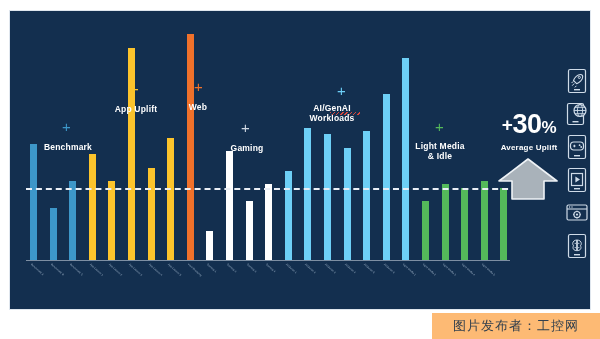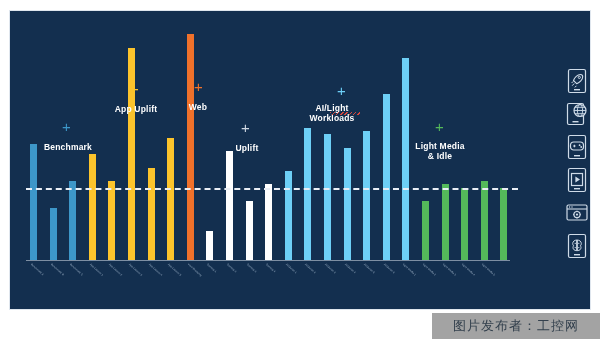--- a/index.html
+++ b/index.html
@@ -85,21 +85,21 @@
   }
 
   
   #rail{position:absolute;left:552px;top:56px;width:34px;height:200px;}
   .iconbox{position:absolute;left:2px;width:26px;height:28px;}
   .iconbox svg{display:block;}
 
   
   #watermark{
     position:absolute;left:432px;top:313px;width:168px;height:26px;
-    background:#a3a3a3;
+    background:#fdba74;
     color:#33404d;font-size:13px;line-height:26px;text-align:center;
     font-family:"DejaVu Sans", sans-serif;letter-spacing:1px;
   }
   #wmtop{
     position:absolute;left:432px;top:310px;width:168px;height:3px;background:#ffffff;
   }
 </style>
 </head>
 <body>
 
@@ -168,30 +168,39 @@
         </div>
 
       <div id="glabels">
           <div class="gplus" style="left: 52px; top: 108px; color: rgb(61, 151, 201);">+</div>
           <div class="glabel" style="left: 20px; top: 131px; width: 76px;">Benchmark</div>
           <div class="gplus" style="left: 120px; top: 70px; color: rgb(252, 196, 44);">+</div>
           <div class="glabel" style="left: 88px; top: 93px; width: 76px;">App Uplift</div>
           <div class="gplus" style="left: 184px; top: 68px; color: rgb(240, 113, 43);">+</div>
           <div class="glabel" style="left: 158px; top: 91px; width: 60px;">Web</div>
           <div class="gplus" style="left: 231px; top: 109px; color: rgb(207, 216, 227);">+</div>
-          <div class="glabel" style="left: 202px; top: 132px; width: 70px;">Uplift</div>
+          <div class="glabel" style="left: 202px; top: 132px; width: 70px;">Gaming</div>
           <div class="gplus" style="left: 327px; top: 72px; color: rgb(109, 207, 246);">+</div>
-          <div class="glabel" style="left: 282px; top: 92px; width: 80px;">AI/Light
+          <div class="glabel" style="left: 282px; top: 92px; width: 80px;">AI/GenAI
 Workloads</div>
           <div class="squiggle" style="left: 320px; top: 101px;"></div>
           <div class="gplus" style="left: 425px; top: 108px; color: rgb(84, 185, 90);">+</div>
           <div class="glabel" style="left: 388px; top: 130px; width: 84px;">Light Media
 &amp; Idle</div>
         </div>
 
+      <div id="uplift">
+        <div id="pct">
+          <span class="plus">+</span><span>30</span><span class="sm">%</span>
+        </div>
+        <div id="upliftcap">Average Uplift</div>
+        <svg id="arrow" viewBox="0 0 62 44">
+          <polygon points="31,2 60,24 47,24 47,42 15,42 15,24 2,24" fill="#a9b2ba" stroke="#eef2f6" stroke-width="1.6" stroke-linejoin="round"></polygon>
+        </svg>
+      </div>
 
       <div id="rail">
 
         <div class="iconbox" style="top:0px;">
           <svg width="26" height="28" viewBox="0 0 26 28">
             <rect x="4.5" y="2.5" width="17" height="23" rx="1.5" fill="none" stroke="#cfdbe8" stroke-width="1.2"></rect>
             <rect x="10" y="22" width="6" height="1.4" fill="#cfdbe8"></rect>
             <path d="M16.5 7.5c-3 0-6 3-7 6l1.6 1.6 1.6 1.6c3-1 6-4 6-7 0-1-1-2.2-2.2-2.2z" fill="none" stroke="#cfdbe8" stroke-width="1.1"></path>
             <circle cx="15.3" cy="10.4" r="1.1" fill="none" stroke="#cfdbe8" stroke-width="1"></circle>
             <path d="M10.2 16.5l-2 2.2M9.2 14.4l-1.6 1.6M12.4 18.8l-1.5 1.6" stroke="#cfdbe8" stroke-width="1" fill="none"></path>

